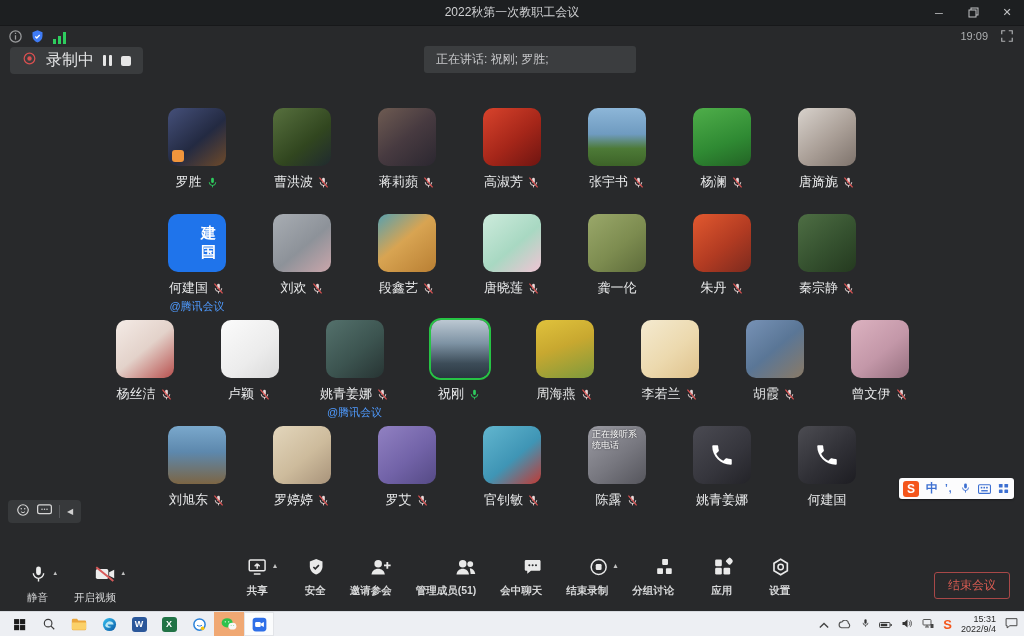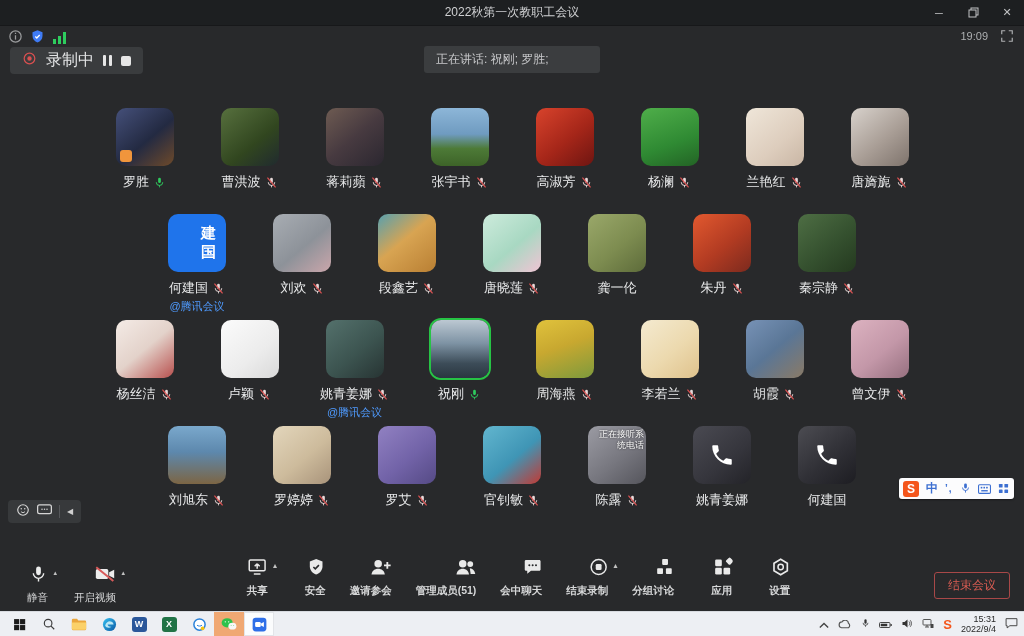--- a/index.html
+++ b/index.html
@@ -16,34 +16,34 @@
   
   .statusicons{position:absolute;top:29px;left:8px;display:flex;gap:7px;align-items:center;}
   .clock{position:absolute;top:30px;right:36px;font-size:11px;color:#aeb0b2;}
   .fullscreen{position:absolute;top:29px;right:10px;}
   .recpill{position:absolute;top:47px;left:10px;height:27px;background:#3a3c3e;border-radius:4px;
            display:flex;align-items:center;gap:9px;padding:0 12px;}
   .recpill .reclabel{font-size:16px;color:#e3e4e5;}
   .pausebars{display:flex;gap:3px;}
   .pausebars i{width:3px;height:11px;background:#e6e6e6;border-radius:1px;}
   .stopsq{width:10px;height:10px;background:#e6e6e6;border-radius:2px;}
-  .banner{position:absolute;top:46px;left:424px;width:176px;height:27px;background:#3b3d3f;border-radius:3px;
+  .banner{position:absolute;top:46px;left:424px;width:212px;height:27px;background:#3b3d3f;border-radius:3px;
           font-size:12px;color:#c9cacc;line-height:27px;padding-left:12px;box-sizing:border-box;}
 
   
   #grid{position:absolute;top:108px;left:0;width:1024px;}
   .prow{display:flex;justify-content:center;height:106px;}
   .pcell{width:105px;display:flex;flex-direction:column;align-items:center;}
   .avatar{width:58px;height:58px;border-radius:10px;position:relative;flex:0 0 auto;}
   .avatar.speaking{box-shadow:0 0 0 2px #27c345;}
   .avlabel{position:absolute;inset:0;display:flex;align-items:center;justify-content:center;
            color:#fff;font-size:15px;font-weight:bold;letter-spacing:2px;padding-left:33px;}
   .avcorner{position:absolute;left:4px;bottom:4px;width:12px;height:12px;background:#f0953c;border-radius:3px;}
   .avoverlay{position:absolute;top:3px;left:4px;right:2px;font-size:9px;color:#fff;line-height:11px;
-             text-align:right;text-shadow:0 0 2px rgba(0,0,0,.8);}
+             text-align:left;text-shadow:0 0 2px rgba(0,0,0,.8);}
   .avphone{position:absolute;inset:0;display:flex;align-items:center;justify-content:center;}
   .pname{margin-top:7px;display:flex;gap:4px;align-items:center;font-size:13px;color:#e9eaeb;white-space:nowrap;}
   .micico{display:flex;align-items:center;}
   .pbadge{font-size:11px;color:#4f9bff;margin-top:2px;}
 
   
   .quickbar{position:absolute;left:8px;top:500px;height:23px;background:#37393b;border-radius:4px;
             display:flex;align-items:center;gap:7px;padding:0 8px;}
   .quickbar .divider{width:1px;height:13px;background:#55575a;}
   .quickbar .collapse{color:#cfcfcf;font-size:8px;}
@@ -181,65 +181,51 @@
               <svg width="13" height="13" viewBox="0 0 24 24">
                 <rect x="9.5" y="3" width="5" height="10" rx="2.5" fill="#e8d9d9"></rect>
                 <path d="M6 11.5a6 6 0 0 0 12 0" fill="none" stroke="#e8d9d9" stroke-width="1.8"></path>
                 <rect x="11.2" y="17" width="1.6" height="4" fill="#e8d9d9"></rect>
                 <line x1="4.5" y1="3" x2="19.5" y2="21" stroke="#e05353" stroke-width="2.2"></line>
               </svg>
             </span>
           </div>
         </div>
         <div class="pcell">
+          <div class="avatar" style="background: linear-gradient(140deg, rgb(216, 67, 44) 0%, rgb(165, 38, 25) 55%, rgb(110, 21, 17) 100%);"></div>
+          <div class="pname">
+            <span>高淑芳</span>
+            <span class="micico">
+              <svg width="13" height="13" viewBox="0 0 24 24">
+                <rect x="9.5" y="3" width="5" height="10" rx="2.5" fill="#e8d9d9"></rect>
+                <path d="M6 11.5a6 6 0 0 0 12 0" fill="none" stroke="#e8d9d9" stroke-width="1.8"></path>
+                <rect x="11.2" y="17" width="1.6" height="4" fill="#e8d9d9"></rect>
+                <line x1="4.5" y1="3" x2="19.5" y2="21" stroke="#e05353" stroke-width="2.2"></line>
+              </svg>
+            </span>
+          </div>
+        </div>
+        <div class="pcell">
           <div class="avatar" style="background: linear-gradient(rgb(141, 182, 216) 0%, rgb(111, 155, 192) 45%, rgb(77, 122, 55) 70%, rgb(61, 99, 40) 100%);"></div>
           <div class="pname">
             <span>张宇书</span>
             <span class="micico">
               <svg width="13" height="13" viewBox="0 0 24 24">
                 <rect x="9.5" y="3" width="5" height="10" rx="2.5" fill="#e8d9d9"></rect>
                 <path d="M6 11.5a6 6 0 0 0 12 0" fill="none" stroke="#e8d9d9" stroke-width="1.8"></path>
                 <rect x="11.2" y="17" width="1.6" height="4" fill="#e8d9d9"></rect>
                 <line x1="4.5" y1="3" x2="19.5" y2="21" stroke="#e05353" stroke-width="2.2"></line>
               </svg>
             </span>
           </div>
         </div>
         <div class="pcell">
-          <div class="avatar" style="background: linear-gradient(140deg, rgb(216, 67, 44) 0%, rgb(165, 38, 25) 55%, rgb(110, 21, 17) 100%);"></div>
-          <div class="pname">
-            <span>高淑芳</span>
-            <span class="micico">
-              <svg width="13" height="13" viewBox="0 0 24 24">
-                <rect x="9.5" y="3" width="5" height="10" rx="2.5" fill="#e8d9d9"></rect>
-                <path d="M6 11.5a6 6 0 0 0 12 0" fill="none" stroke="#e8d9d9" stroke-width="1.8"></path>
-                <rect x="11.2" y="17" width="1.6" height="4" fill="#e8d9d9"></rect>
-                <line x1="4.5" y1="3" x2="19.5" y2="21" stroke="#e05353" stroke-width="2.2"></line>
-              </svg>
-            </span>
-          </div>
-        </div>
-        <div class="pcell">
           <div class="avatar" style="background: linear-gradient(160deg, rgb(79, 174, 74) 0%, rgb(47, 138, 51) 60%, rgb(35, 99, 37) 100%);"></div>
           <div class="pname">
             <span>杨澜</span>
-            <span class="micico">
-              <svg width="13" height="13" viewBox="0 0 24 24">
-                <rect x="9.5" y="3" width="5" height="10" rx="2.5" fill="#e8d9d9"></rect>
-                <path d="M6 11.5a6 6 0 0 0 12 0" fill="none" stroke="#e8d9d9" stroke-width="1.8"></path>
-                <rect x="11.2" y="17" width="1.6" height="4" fill="#e8d9d9"></rect>
-                <line x1="4.5" y1="3" x2="19.5" y2="21" stroke="#e05353" stroke-width="2.2"></line>
-              </svg>
-            </span>
-          </div>
-        </div>
-        <div class="pcell">
-          <div class="avatar" style="background: linear-gradient(140deg, rgb(239, 230, 217) 0%, rgb(221, 205, 189) 60%, rgb(201, 182, 164) 100%);"></div>
-          <div class="pname">
-            <span>兰艳红</span>
             <span class="micico">
               <svg width="13" height="13" viewBox="0 0 24 24">
                 <rect x="9.5" y="3" width="5" height="10" rx="2.5" fill="#e8d9d9"></rect>
                 <path d="M6 11.5a6 6 0 0 0 12 0" fill="none" stroke="#e8d9d9" stroke-width="1.8"></path>
                 <rect x="11.2" y="17" width="1.6" height="4" fill="#e8d9d9"></rect>
                 <line x1="4.5" y1="3" x2="19.5" y2="21" stroke="#e05353" stroke-width="2.2"></line>
               </svg>
             </span>
           </div>
         </div>

